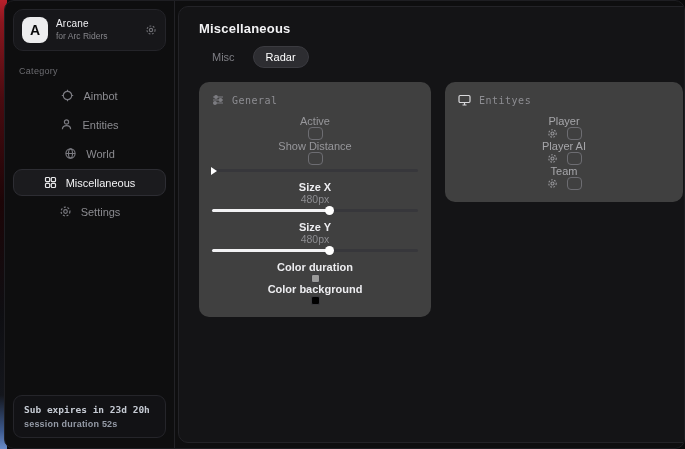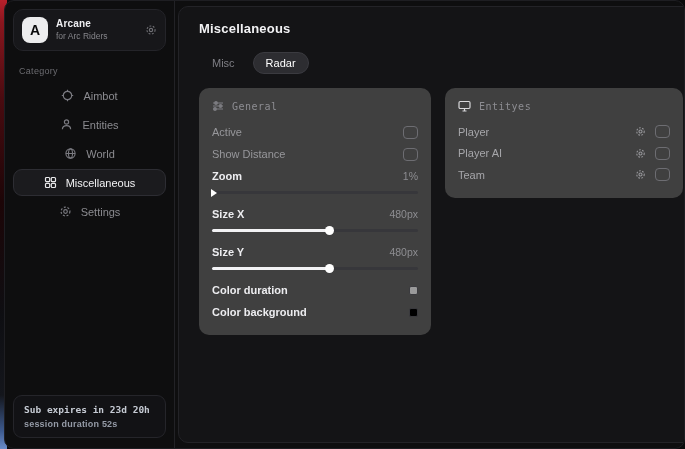--- a/index.html
+++ b/index.html
@@ -32,21 +32,21 @@
   .brand-card {
     background:#17171a; border:1px solid #242429; border-radius:10px;
     padding:7px 8px; display:flex; align-items:center; gap:8px;
   }
   .logo {
     width:26px; height:26px; border-radius:8px; background:#ededee;
     color:#0b0b0c; font-weight:bold; font-size:14px;
     display:flex; align-items:center; justify-content:center;
   }
   .brand-text { line-height:1.15; }
-  .brand-title { font-size:10px; font-weight:bold; color:#eeeef1; letter-spacing:.2px; }
+  .brand-title { font-size:10px; font-weight:normal; color:#eeeef1; letter-spacing:.2px; }
   .brand-sub { font-size:8.5px; color:#85858a; margin-top:2px; }
   .brand-gear { margin-left:auto; color:#6f6f74; display:flex; }
   .cat-label { font-size:9px; color:#6b6b70; margin:15px 6px 5px 6px; letter-spacing:.3px; }
   .nav-item {
     display:flex; align-items:center; gap:9px;
     padding:6px 8px; margin:1px 0; border-radius:9px;
     color:#8b8b90; font-size:11px; border:1px solid transparent;
     cursor:default;
     justify-content:center;
   }
@@ -60,41 +60,41 @@
   }
   .sub-line1 { font-family:"DejaVu Sans Mono", monospace; font-size:9.5px; color:#c6cbd4; white-space:nowrap;font-weight:bold; }
   .sub-line2 { font-size:9px; color:#959ba7; margin-top:4px; font-weight:bold; letter-spacing:.2px; }
   
   .main {
     flex:1; margin:5px 5px 5px 3px;
     background:#141416; border:1px solid #232327; border-radius:10px;
     padding:14px 20px;
   }
   .page-title { font-size:13px; font-weight:bold; color:#f2f2f4; letter-spacing:.2px; }
-  .tabs { margin-top:16px; display:flex; gap:5px; align-items:center; }
+  .tabs { margin-top:10px; display:flex; gap:5px; align-items:center; }
   .tab {
     padding:4px 12px; border-radius:999px; font-size:11px;
     color:#7e7e84; border:1px solid transparent; cursor:default;
   }
   .tab.active { background:#2d2d31; border-color:#3b3b40; color:#ffffff; }
   .cards { margin-top:14px; display:flex; gap:14px; align-items:flex-start; }
   .card { background:#404040; border-radius:10px; padding:10px 13px 12px 13px; }
   .card-general { width:232px; }
   .card-entities { width:238px; }
   .card-header {
     display:flex; align-items:center; gap:8px;
     font-family:"DejaVu Sans Mono", monospace; font-size:10px;
     color:#8d8d92; letter-spacing:.5px; margin:2px 0 9px 0;
   }
   .card-header .hicon { display:flex; }
   .hicon-dim { color:#7c7c81; }
   .hicon-bright { color:#d8d8db; }
   .row {
     display:flex; align-items:center; justify-content:space-between;
-    min-height:22px; font-size:11px;
+    min-height:22px; font-size:11px;flex-direction:column;
   }
   .row-label-dim { color:#97979b; }
   .row-label-bright { color:#ededf0; font-weight:bold; }
   .row-value { font-size:10.5px; color:#8d8d91; }
   .checkbox {
     width:15px; height:13px; border:1.5px solid #6d6d72; border-radius:4px;
     background:transparent; flex:0 0 auto; cursor:pointer;
   }
   .slider { position:relative; height:3px; background:#37373b; border-radius:2px; margin:4px 0 9px 0; cursor:pointer; }
   .slider-fill { position:absolute; left:0; top:0; bottom:0; background:#f2f2f4; border-radius:2px; }
@@ -228,24 +228,20 @@
         <div class="row">
           <span class="row-label-dim">Active</span>
           <span class="checkbox"></span>
         </div>
 
         <div class="row">
           <span class="row-label-dim">Show Distance</span>
           <span class="checkbox"></span>
         </div>
 
-        <div class="row">
-          <span class="row-label-bright">Zoom</span>
-          <span class="row-value">1%</span>
-        </div>
         <div class="slider">
           <div class="slider-fill" style="width:1%"></div>
           <div class="slider-thumb-arrow"></div>
         </div>
 
         <div class="row">
           <span class="row-label-bright">Size X</span>
           <span class="row-value">480px</span>
         </div>
         <div class="slider">

